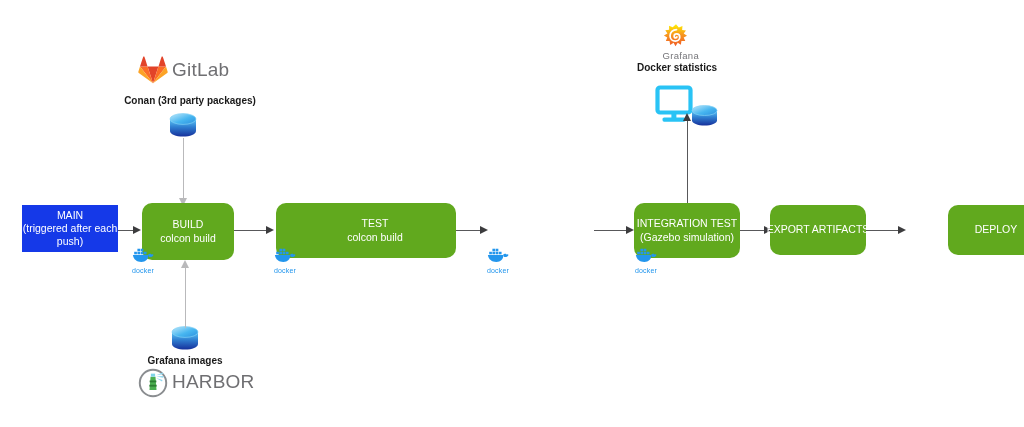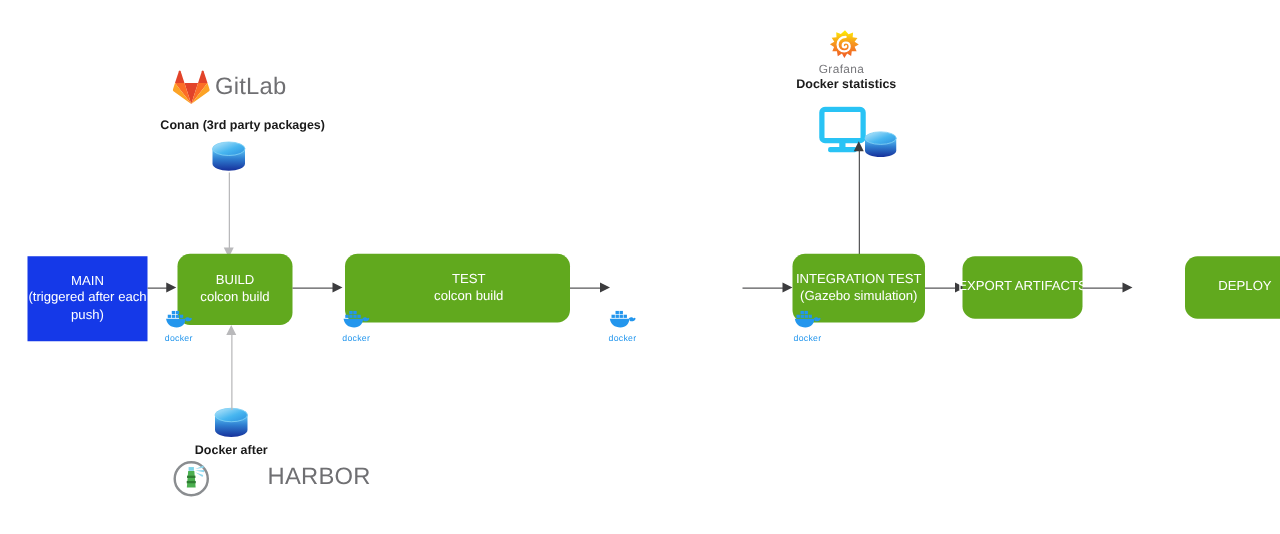--- a/index.html
+++ b/index.html
@@ -119,21 +119,21 @@
       <path d="M18 33 L11.4 12.6 L2.2 12.6 Z" fill="#fc6d26"></path>
       <path d="M2.2 12.6 L0.2 19.0 C0 19.6 0.2 20.3 0.75 20.7 L18 33 Z" fill="#fca326"></path>
       <path d="M2.2 12.6 L6.0 1.2 C6.3 0.4 7.4 0.4 7.7 1.2 L11.4 12.6 Z" fill="#e24329"></path>
       <path d="M18 33 L24.6 12.6 L33.8 12.6 Z" fill="#fc6d26"></path>
       <path d="M33.8 12.6 L35.8 19.0 C36 19.6 35.8 20.3 35.25 20.7 L18 33 Z" fill="#fca326"></path>
       <path d="M33.8 12.6 L30.0 1.2 C29.7 0.4 28.6 0.4 28.3 1.2 L24.6 12.6 Z" fill="#e24329"></path>
     </svg>
   </div>
   <div class="wordmark" style="left:172px; top:59px;text-align:right;">GitLab</div>
 
-  <div class="caption" style="left:120px; top:95px; width:140px;text-align:right;">Conan (3rd party packages)</div>
+  <div class="caption" style="left:120px; top:95px; width:140px;">Conan (3rd party packages)</div>
 
   <div class="icon-abs" style="left:168px; top:112px;">
     <svg width="30" height="30" viewBox="0 0 30 30">
       <defs>
         <linearGradient id="dbg1" x1="0" y1="0" x2="0" y2="1">
           <stop offset="0%" stop-color="#5ec8f7"></stop>
           <stop offset="45%" stop-color="#2f7fd1"></stop>
           <stop offset="100%" stop-color="#16309b"></stop>
         </linearGradient>
         <linearGradient id="dbt1" x1="0" y1="0" x2="1" y2="1">
@@ -163,35 +163,35 @@
           <stop offset="0%" stop-color="#bfe9fb"></stop>
           <stop offset="55%" stop-color="#47b6f0"></stop>
           <stop offset="100%" stop-color="#2b8ede"></stop>
         </linearGradient>
       </defs>
       <path d="M2 7 L2 19 C2 22.3 8.0 24.6 15 24.6 C22 24.6 28 22.3 28 19 L28 7 Z" fill="url(#dbg2)"></path>
       <ellipse cx="15" cy="7" rx="13" ry="5.4" fill="url(#dbt2)"></ellipse>
       <ellipse cx="15" cy="7" rx="13" ry="5.4" fill="none" stroke="#7fd0f5" stroke-width="0.7"></ellipse>
     </svg>
   </div>
-  <div class="caption" style="left:125px; top:355px; width:120px;">Docker after</div>
+  <div class="caption" style="left:125px; top:355px; width:120px;">Grafana images</div>
 
   <div class="icon-abs" style="left:138px; top:368px;">
     <svg width="30" height="30" viewBox="0 0 34 34">
       <circle cx="17" cy="17" r="15" fill="none" stroke="#8a8d90" stroke-width="2.2"></circle>
       <path d="M14.2 10 L19.8 10 L21.0 25 L13.0 25 Z" fill="#4caf50"></path>
       <rect x="13.2" y="14.2" width="7.6" height="2.1" fill="#2e7d32"></rect>
       <rect x="12.9" y="19.0" width="8.2" height="2.1" fill="#2e7d32"></rect>
       <rect x="14.6" y="6.4" width="4.8" height="3.4" fill="#7fd4e8"></rect>
       <path d="M20.6 8.2 L28.2 5.0 L28.2 7.0 Z" fill="#8ed8f0"></path>
       <path d="M20.6 9.6 L28.6 9.0 L28.6 11.0 Z" fill="#8ed8f0"></path>
       <path d="M20.6 11.2 L27.8 13.6 L27.2 15.4 Z" fill="#8ed8f0"></path>
     </svg>
   </div>
-  <div class="wordmark" style="left:172px; top:371px;margin-left:42px;">HARBOR</div>
+  <div class="wordmark" style="left:172px; top:371px;">HARBOR</div>
 
   <div class="conn v light" style="left:184.5px; top:266px; height:62px;"></div>
   <div class="arrowhead ah-up-light" style="left:181px; top:260px;"></div>
 
   <div class="icon-abs" style="left:662px; top:22px;">
     <svg width="28" height="28" viewBox="0 0 32 32">
       <defs>
         <linearGradient id="gfg" x1="0" y1="0" x2="0" y2="1">
           <stop offset="0%" stop-color="#fff200"></stop>
           <stop offset="45%" stop-color="#f79a1e"></stop>
@@ -201,21 +201,21 @@
       <path d="M16 2.5 L19.2 6.2 L23.4 4.6 L23.0 9.0 L27.4 9.6 L24.8 13.0 L28.6 15.6 L24.8 17.6
                L26.6 21.6 L22.2 21.6 L21.6 26.0 L18.0 23.8 L15.4 27.8 L13.2 23.8 L9.4 26.2
                L8.6 21.8 L4.4 21.8 L6.0 17.8 L2.2 15.4 L6.2 13.0 L3.8 9.4 L8.2 8.8 L8.0 4.4
                L12.2 6.0 Z" fill="url(#gfg)"></path>
       <path d="M16.6 8.6 C12.4 8.6 9.2 11.6 9.2 15.6 C9.2 19.2 11.9 21.8 15.3 21.8
                C18.2 21.8 20.3 19.9 20.3 17.4 C20.3 15.2 18.8 13.7 16.7 13.7
                C15.1 13.7 13.9 14.8 13.9 16.2 C13.9 17.3 14.7 18.1 15.8 18.1
                C16.5 18.1 17.0 17.7 17.0 17.1" fill="none" stroke="#ffffff" stroke-width="2.0" stroke-linecap="round"></path>
     </svg>
   </div>
-  <div class="wordmark small" style="left:655px; top:50px; width:44px; text-align:left;">Grafana</div>
+  <div class="wordmark small" style="left:655px; top:50px; width:44px; text-align:right;">Grafana</div>
 
   <div class="caption" style="left:637px; top:62px; width:80px;">Docker statistics</div>
 
   <div class="icon-abs" style="left:655px; top:85px;">
     <svg width="44" height="42" viewBox="0 0 44 42">
       <rect x="2.5" y="2.5" width="33" height="25" rx="2.5" fill="none" stroke="#29c3f5" stroke-width="4.2"></rect>
       <rect x="16.4" y="27.5" width="5" height="6" fill="#29c3f5"></rect>
       <rect x="7.5" y="32.5" width="23" height="4.2" rx="1.6" fill="#29c3f5"></rect>
     </svg>
   </div>
@@ -235,21 +235,21 @@
       </defs>
       <path d="M2 6.5 L2 16.5 C2 19.4 7.8 21.5 14.5 21.5 C21.2 21.5 27 19.4 27 16.5 L27 6.5 Z" fill="url(#dbg3)"></path>
       <ellipse cx="14.5" cy="6.5" rx="12.5" ry="5" fill="url(#dbt3)"></ellipse>
       <ellipse cx="14.5" cy="6.5" rx="12.5" ry="5" fill="none" stroke="#7fd0f5" stroke-width="0.7"></ellipse>
     </svg>
   </div>
 
   <div class="conn v" style="left:686.5px; top:120px; height:85px;"></div>
   <div class="arrowhead ah-up" style="left:683px; top:113px;"></div>
 
-  <div class="node trigger" style="left:22px; top:205px; width:96px; height:68px;">
+  <div class="node trigger" style="left:22px; top:205px; width:96px; height:47px;">
     <span class="ln">MAIN</span>
     <span class="ln">(triggered after each</span>
     <span class="ln">push)</span>
   </div>
 
   <div class="conn h" style="left:118px; top:230px; width:20px;"></div>
   <div class="arrowhead ah-right" style="left:133px; top:226px;"></div>
 
   <div class="node stage" style="left:142px; top:203px; width:92px; height:57px;">
     <span class="ln">BUILD</span>

